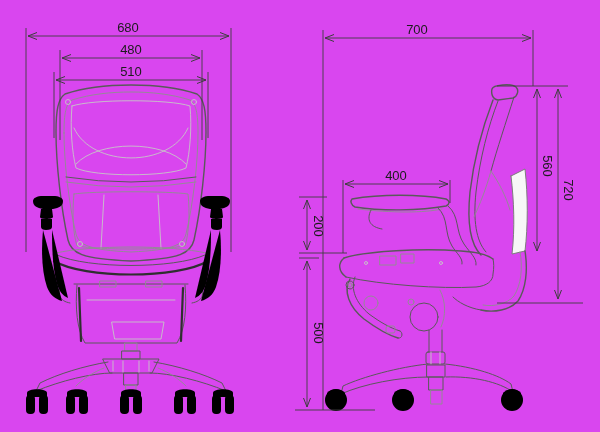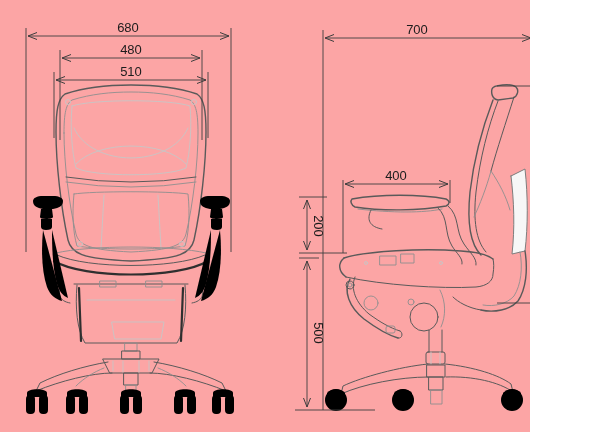--- a/index.html
+++ b/index.html
@@ -1,16 +1,16 @@
 <!DOCTYPE html>
 <html><head>
 <meta charset="utf-8">
 <style>
   html,body{margin:0;padding:0;background:#ffffff;}
-  .canvas{position:relative;width:530px;height:432px;background:#fca5a5;overflow:hidden;
+  .canvas{position:relative;width:600px;height:432px;background:#d946ef;overflow:hidden;
           font-family:"Liberation Sans", sans-serif;}
   svg{display:block;}
   
   .art path,.art line,.art rect,.art circle{fill:none;stroke:#5a5a5a;stroke-width:1;
       stroke-linecap:round;stroke-linejoin:round;}
   .art .lt{stroke:#8f8f8f;stroke-width:0.9;}
   .art .xlt{stroke:#c6c6c6;stroke-width:0.9;}
   .art .dk{stroke:#2f2f2f;stroke-width:2.2;}
   .art .th{stroke-width:1.4;}
   .art .mesh{fill:#f7f7f7;stroke:#7d7d7d;}

